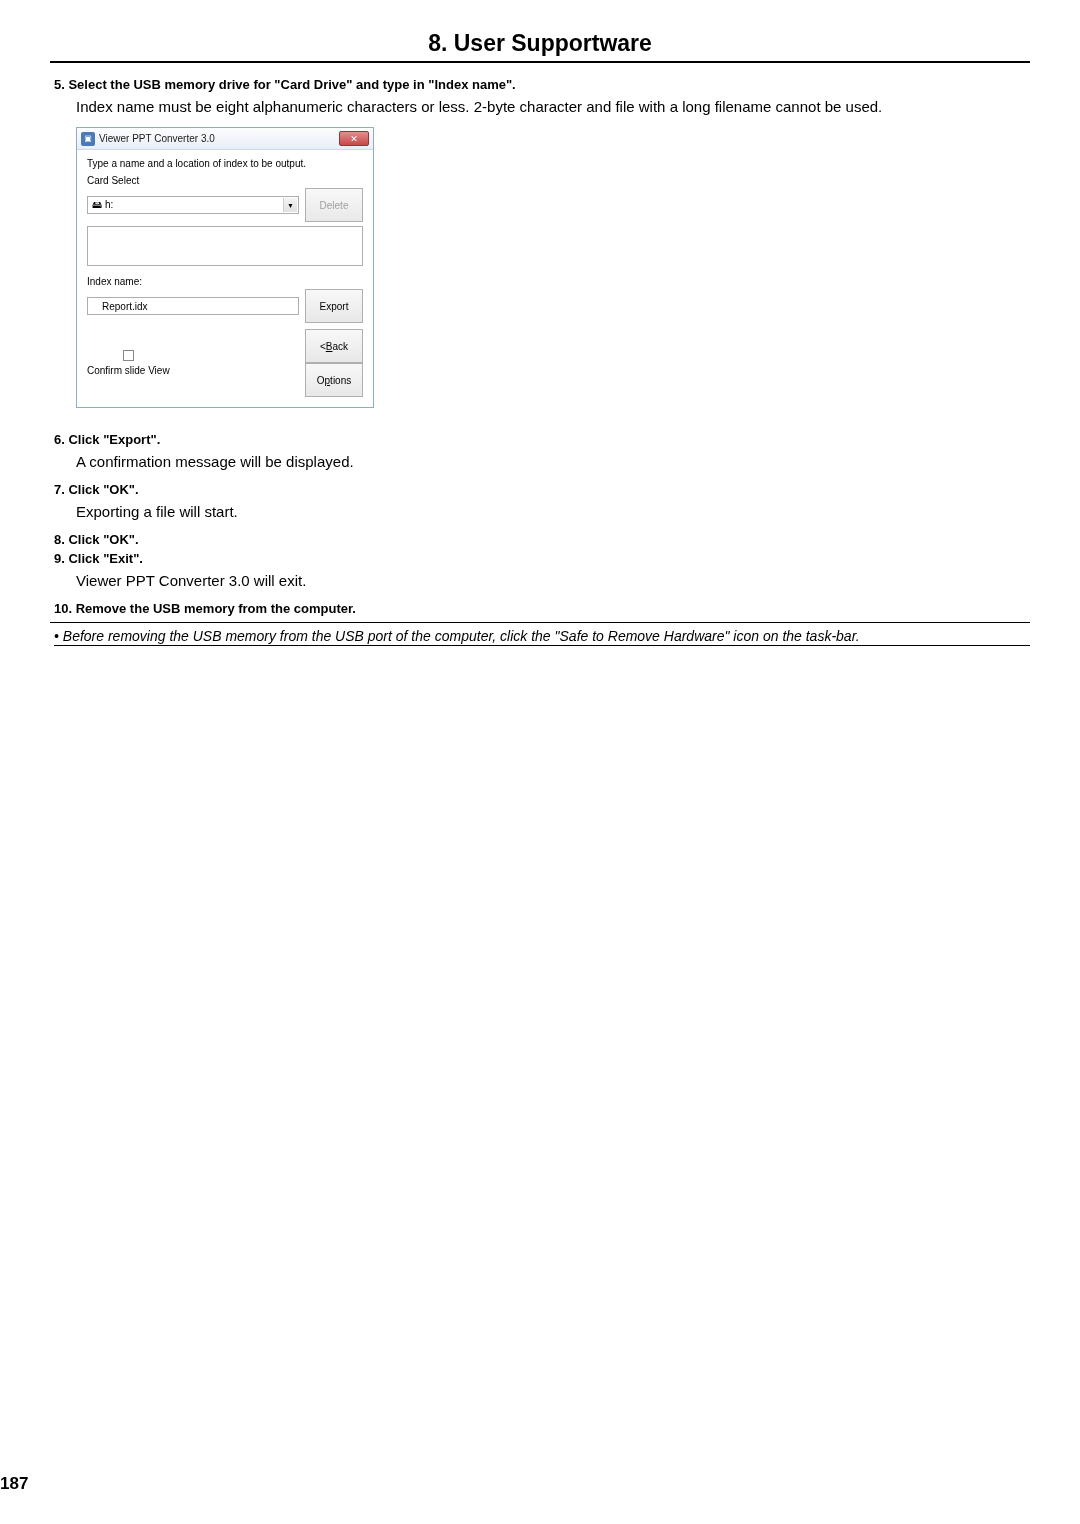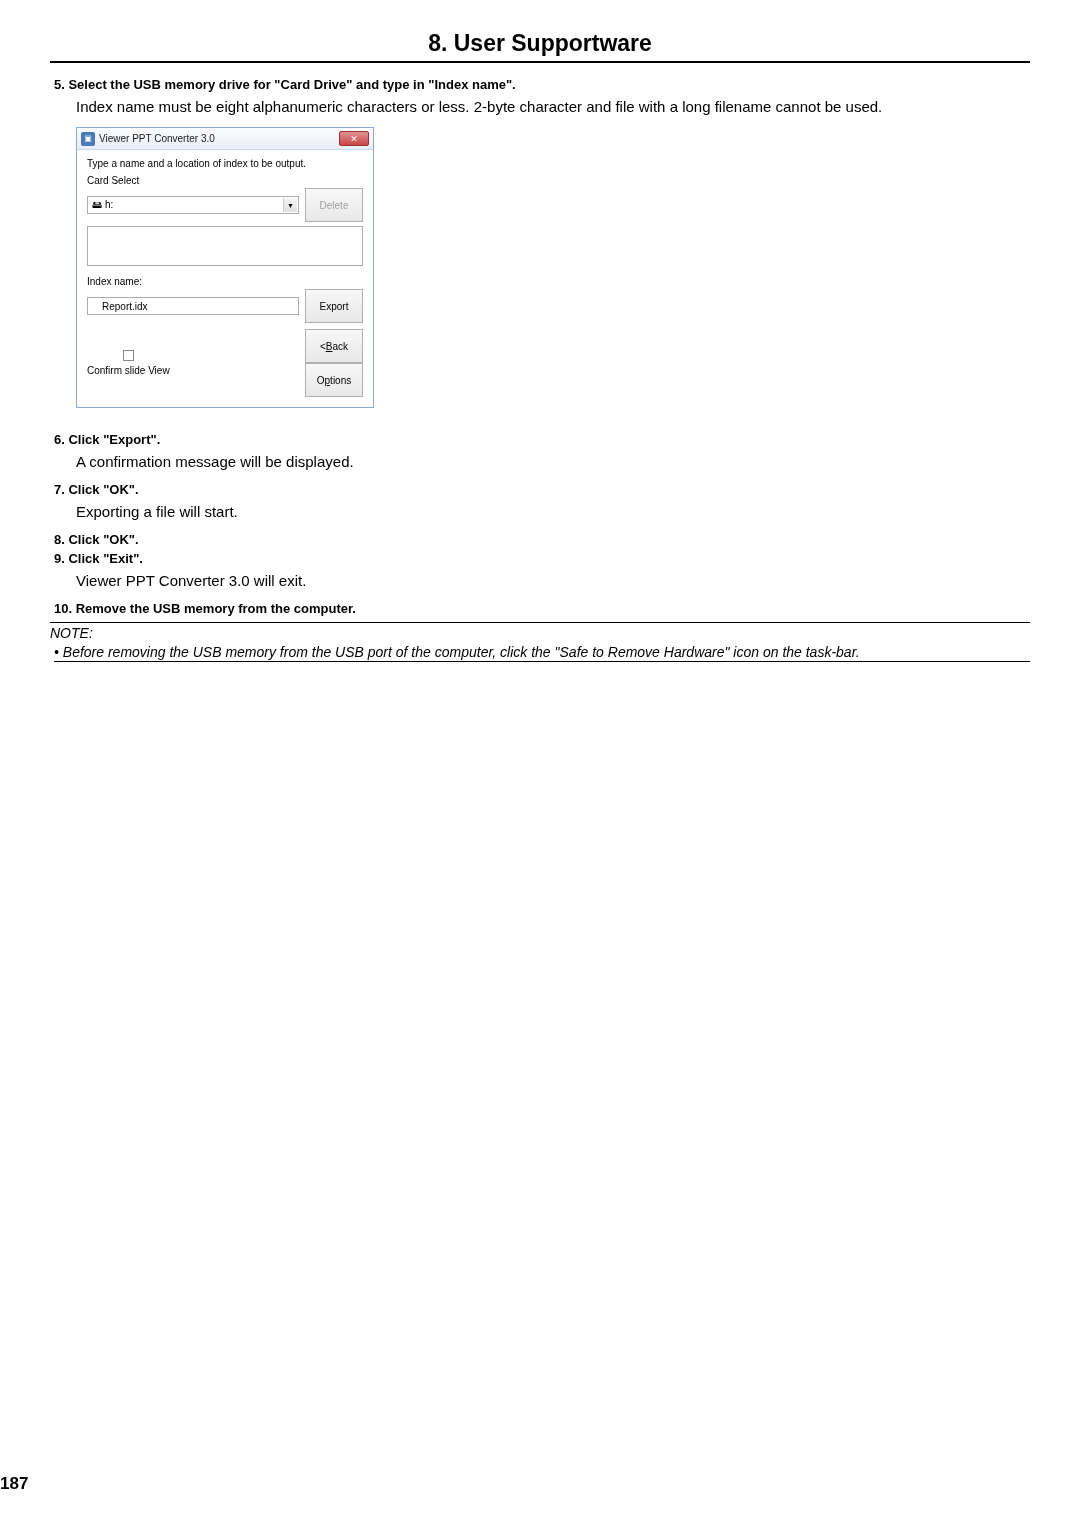--- a/index.html
+++ b/index.html
@@ -282,17 +282,16 @@
 <div class="step-desc">Exporting a file will start.</div>
 
 <div class="step-bold">8.  Click "OK".</div>
 
 <div class="step-bold">9.  Click "Exit".</div>
 <div class="step-desc">Viewer PPT Converter 3.0 will exit.</div>
 
 <div class="step-bold">10. Remove the USB memory from the computer.</div>
 
 <div class="note-divider-top">
-  <div class="note-label">NOTE:</div>
   <div class="note-bullet note-divider-bottom">•  Before removing the USB memory from the USB port of the computer, click the "Safe to Remove Hardware" icon on the task-bar.</div>
 </div>
 
 <div class="page-number">187</div>
 
 </body></html>

